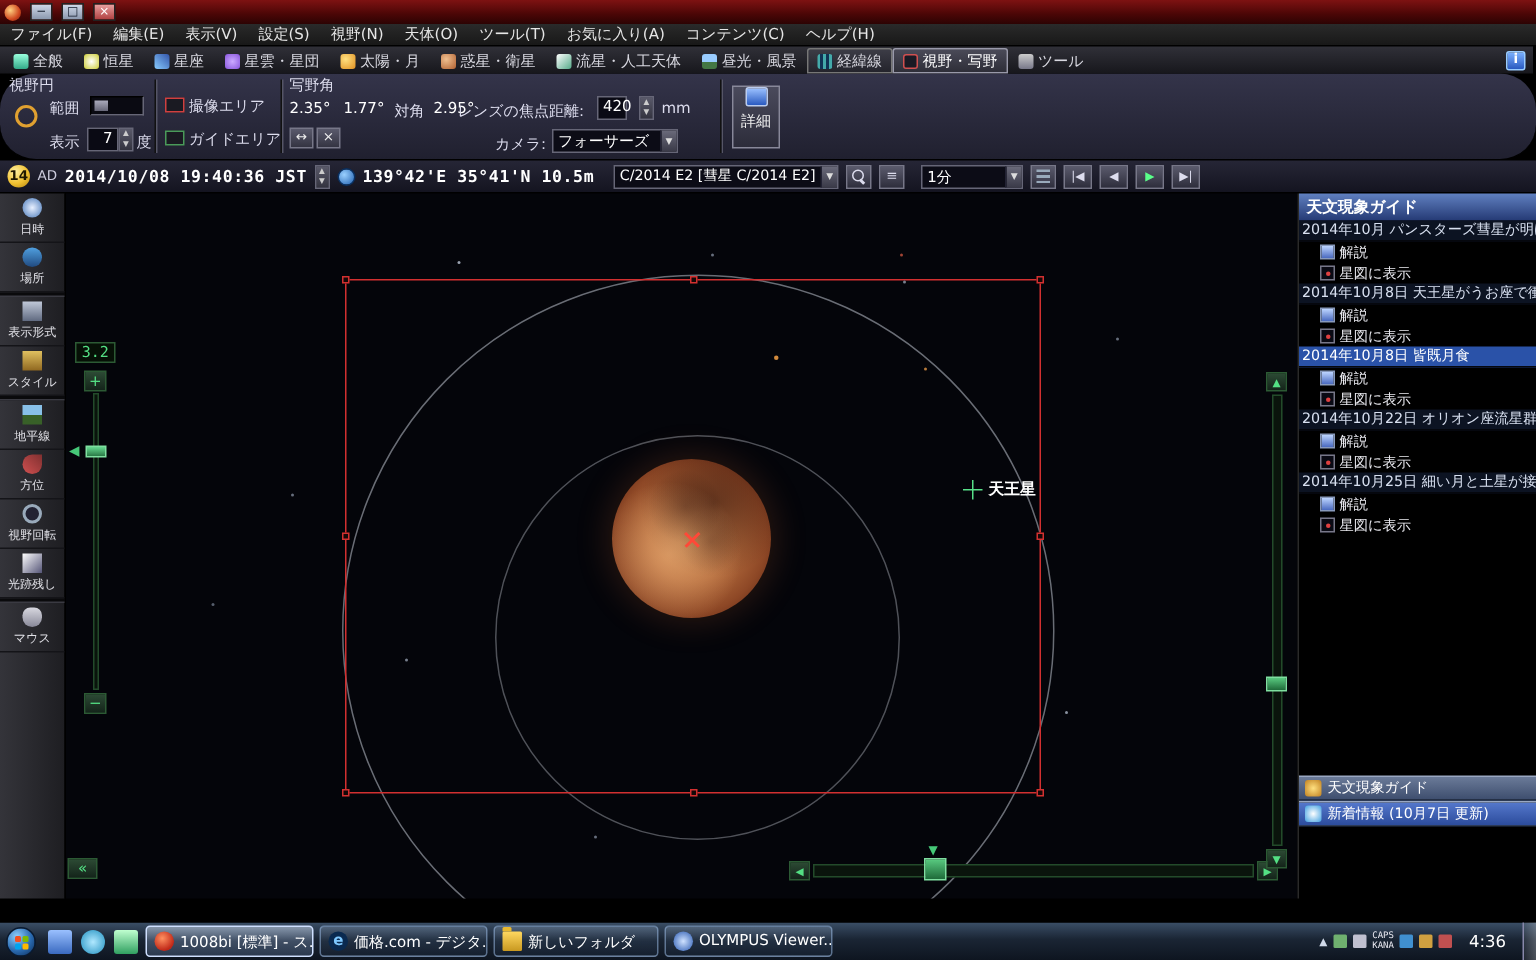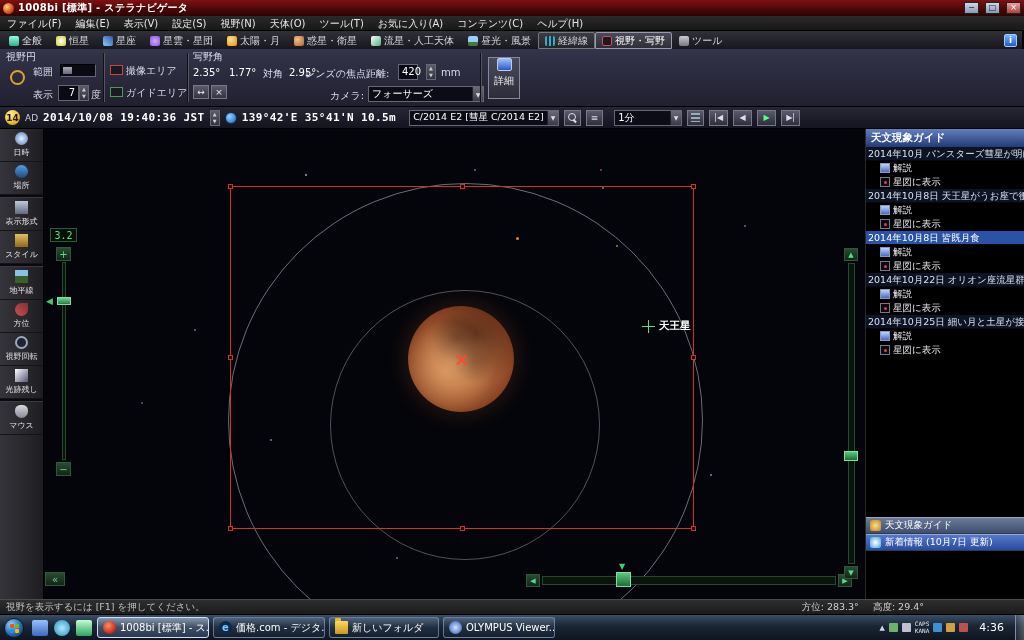--- a/index.html
+++ b/index.html
@@ -31,21 +31,21 @@
   .ti4{background:radial-gradient(circle at 35% 35%,#ffe080,#e09020);}
   .ti5{background:radial-gradient(circle at 35% 35%,#f0c090,#b06030);}
   .ti6{background:linear-gradient(135deg,#fff,#5a8);}
   .ti7{background:linear-gradient(#9cf 55%,#474 55%);}
   .ti8{background:repeating-linear-gradient(90deg,#4aa 0 2px,#135 2px 4px);}
   .ti9{background:#1a1a24;border:1px solid #d05050;}
   .ti10{background:linear-gradient(#ccc,#778);}
   .info-btn{margin-left:auto;width:13px;height:13px;background:linear-gradient(#7ab0ff,#2a5ac0);border:1px solid #9cf;color:#fff;font-size:9px;font-weight:bold;text-align:center;line-height:11px;border-radius:2px;align-self:center;margin-right:3px;}
 
   
-  .settingsbar{position:absolute;left:0;top:49px;width:1024px;height:58px;background:linear-gradient(#34344a,#20202f);border-bottom:1px solid #000;color:#dde;font-size:10px;}
+  .settingsbar{position:absolute;left:0;top:49px;width:1024px;height:58px;background:linear-gradient(#34344a,#20202f);border-bottom:1px solid #000;color:#dde;font-size:10px;border-radius:24px;}
   .sb{position:absolute;white-space:nowrap;}
   .vsep{position:absolute;top:4px;bottom:4px;width:0;border-left:1px solid #111;border-right:1px solid #556;}
   .numbox{position:absolute;background:#0a0a14;border:1px solid #667;color:#fff;font-size:10px;text-align:right;padding:1px 3px;}
   .spin{position:absolute;width:10px;background:linear-gradient(#5a5a6a,#33333f);border:1px solid #667;color:#ccc;text-align:center;}
   .spin i{font-style:normal;display:block;font-size:5px;line-height:7px;}
   .combo{background:#0c0c16;border:1px solid #667;color:#fff;font-size:10px;display:flex;align-items:center;}
   .combo .val{flex:1;padding:0 3px;white-space:nowrap;overflow:hidden;}
   .combo .arr{width:11px;align-self:stretch;background:linear-gradient(#6a6a7a,#3a3a48);color:#ddd;font-size:6px;display:flex;align-items:center;justify-content:center;border-left:1px solid #223;flex:none;}
   .minibtn{position:absolute;background:linear-gradient(#5a5a6c,#343442);border:1px solid #778;color:#eee;font-size:9px;text-align:center;display:flex;align-items:center;justify-content:center;}
   .fovc-icon{position:absolute;left:10px;top:21px;width:15px;height:15px;border:2px solid #e0a030;border-radius:50%;}
@@ -181,21 +181,20 @@
   .clock{font-size:11px;padding:0 7px;}
   .show-desktop{width:9px;height:26px;background:linear-gradient(90deg,rgba(255,255,255,.08),rgba(255,255,255,.25));border-left:1px solid #88a;flex:none;}
 </style>
 </head>
 <body>
 
 <div class="screen">
 
   <div class="titlebar">
     <span class="app-icon"></span>
-    <span class="title-text">1008bi [標準] - ステラナビゲータ</span>
     <span class="win-btn">−</span>
     <span class="win-btn">□</span>
     <span class="win-btn close">×</span>
   </div>
 
   <div class="menubar">
     <span class="menu-item">ファイル(F)</span>
     <span class="menu-item">編集(E)</span>
     <span class="menu-item">表示(V)</span>
     <span class="menu-item">設定(S)</span>
@@ -284,21 +283,21 @@
     <span class="minibtn" style="left:211px;top:36px;width:16px;height:14px;">×</span>
 
     <span class="sb" style="left:305px;top:18px;">レンズの焦点距離:</span>
     <span class="numbox" style="left:398px;top:15px;width:20px;height:16px;">420</span>
     <span class="spin" style="left:426px;top:15px;height:16px;">
         <i>▲</i>
         <i>▼</i>
       </span>
     <span class="sb" style="left:441px;top:18px;">mm</span>
     <span class="sb" style="left:330px;top:40px;">カメラ:</span>
-    <span class="combo" style="position:absolute;left:368px;top:37px;width:116px;height:16px;">
+    <span class="combo" style="position:absolute;left:368px;top:37px;width:84px;height:16px;">
       <span class="val">フォーサーズ</span>
       <span class="arr">▼</span>
     </span>
     <span class="vsep" style="left:480px;"></span>
     <span class="detail-btn">
       <span class="detail-ico"></span>
       <span>詳細</span>
     </span>
   </div>
 
@@ -490,27 +489,20 @@
             <span>天文現象ガイド</span>
           </div>
         <div class="nav-row highlight">
             <span class="nv-icon nv-news"></span>
             <span>新着情報 (10月7日 更新)</span>
           </div>
       </div>
     </div>
   </div>
 
-  <div class="statusbar">
-    <span>視野を表示するには [F1] を押してください。</span>
-    <span class="sb-right">
-      <span>方位: 283.3°</span>
-      <span>高度: 29.4°</span>
-    </span>
-  </div>
 
   <div class="taskbar">
     <span class="start-orb">
         <span class="orb-flag">
           <span class="f1"></span>
           <span class="f2"></span>
           <span class="f3"></span>
           <span class="f4"></span>
         </span>
       </span>

